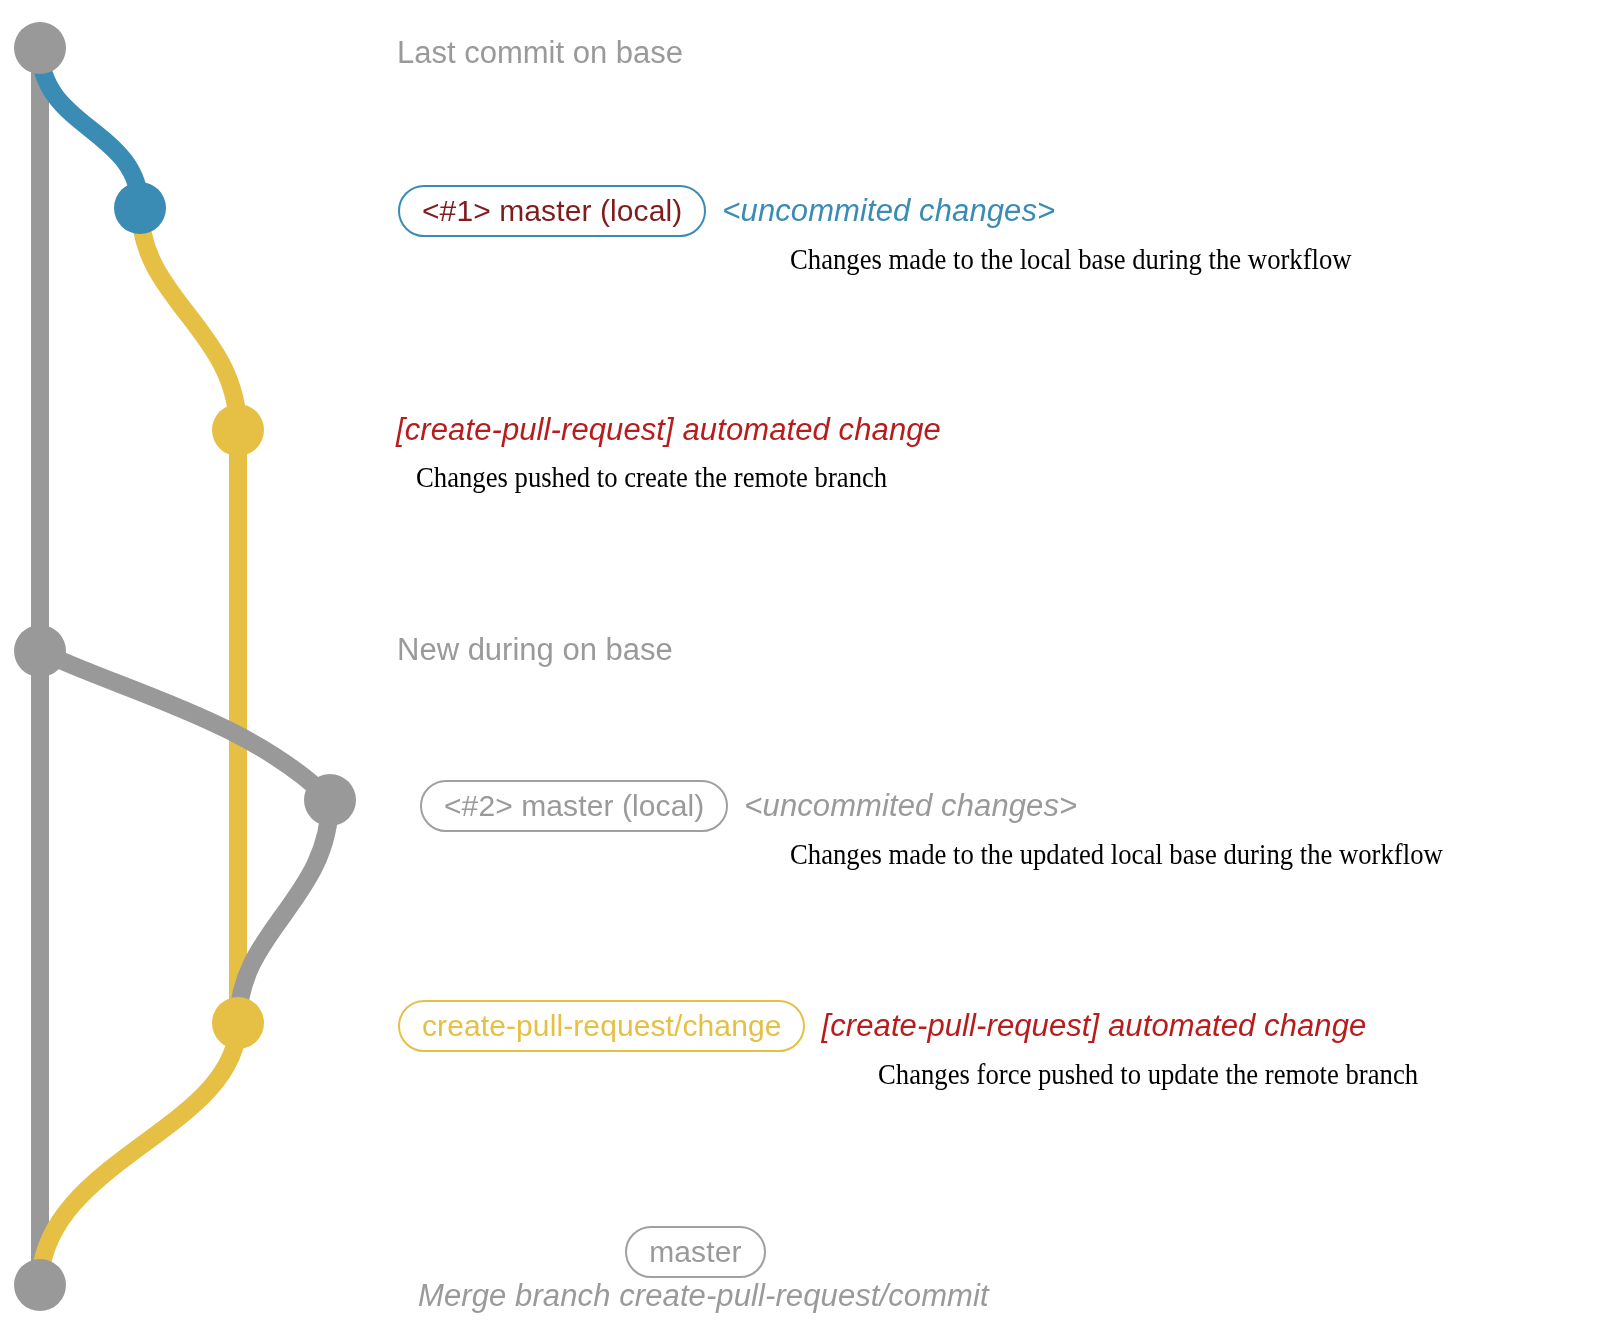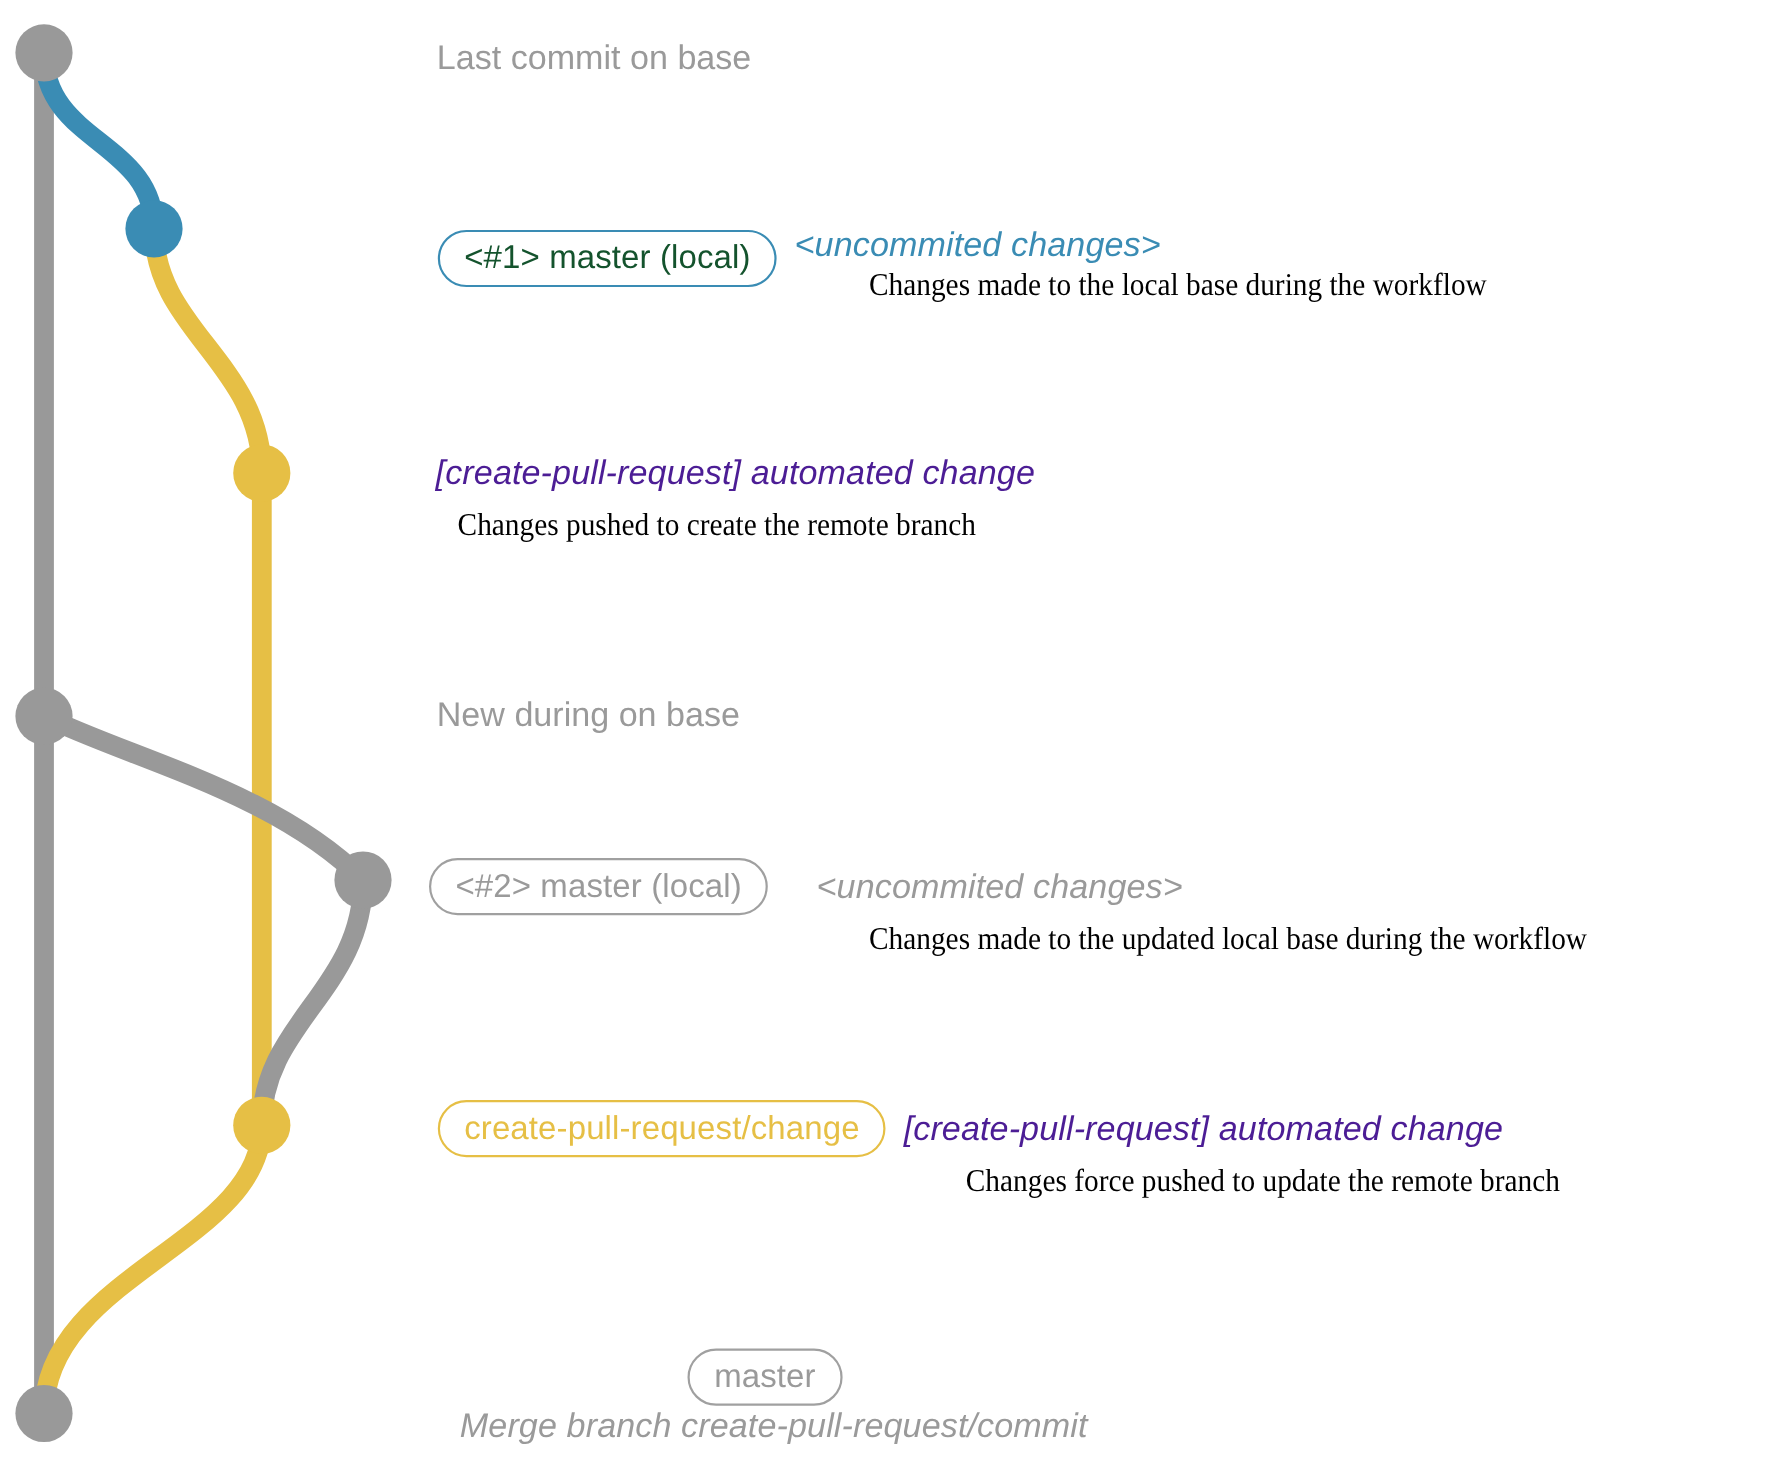--- a/index.html
+++ b/index.html
@@ -45,31 +45,31 @@
     justify-content: center;
     box-sizing: border-box;
     border: 2px solid #888;
     border-radius: 26px;
     height: 52px;
     padding: 0 22px;
     font-size: 30px;
     letter-spacing: 0.1px;
     color: #8a8a8a;
   }
-  .pill.blue   { border-color: #3a8cb4; color: #14532d; margin-top: 24px; }
+  .pill.blue   { border-color: #3a8cb4; color: #7f1d1d; }
   .pill.yellow { border-color: #e6bf45; color: #e6bf45; }
   .pill.grey   { border-color: #a0a0a0; color: #9a9a9a; }
 
   .headline {
     font-size: 31px;
     letter-spacing: 0.1px;
     font-style: italic;
   }
   .headline.blue   { color: #3a8cb4; }
-  .headline.yellow { color: #4c1d95; }
+  .headline.yellow { color: #b91c1c; }
   .headline.grey   { color: #9a9a9a; }
 
   .pill + .headline { margin-left: 16px; }
 
   .subtext {
     position: absolute;
     font-family: "Liberation Serif", serif;
     font-size: 29px;
     color: #000000;
     white-space: nowrap;
@@ -124,21 +124,21 @@
   </div>
   <div class="subtext" style="left:790px; top:243px;">Changes made to the local base during the workflow</div>
 
   <div class="row" style="left:396px; top:412px;">
     <span class="headline yellow">[create-pull-request] automated change</span>
   </div>
   <div class="subtext" style="left:416px; top:461px;">Changes pushed to create the remote branch</div>
 
   <div class="section-title" style="left:397px; top:632px;">New during on base</div>
 
-  <div class="row" style="left:390px; top:780px;gap:28px;">
+  <div class="row" style="left:420px; top:780px;">
     <span class="pill grey">&lt;#2&gt; master (local)</span>
     <span class="headline grey">&lt;uncommited changes&gt;</span>
   </div>
   <div class="subtext" style="left:790px; top:838px;">Changes made to the updated local base during the workflow</div>
 
   <div class="row" style="left:398px; top:1000px;">
     <span class="pill yellow">create-pull-request/change</span>
     <span class="headline yellow">[create-pull-request] automated change</span>
   </div>
   <div class="subtext" style="left:878px; top:1058px;">Changes force pushed to update the remote branch</div>

